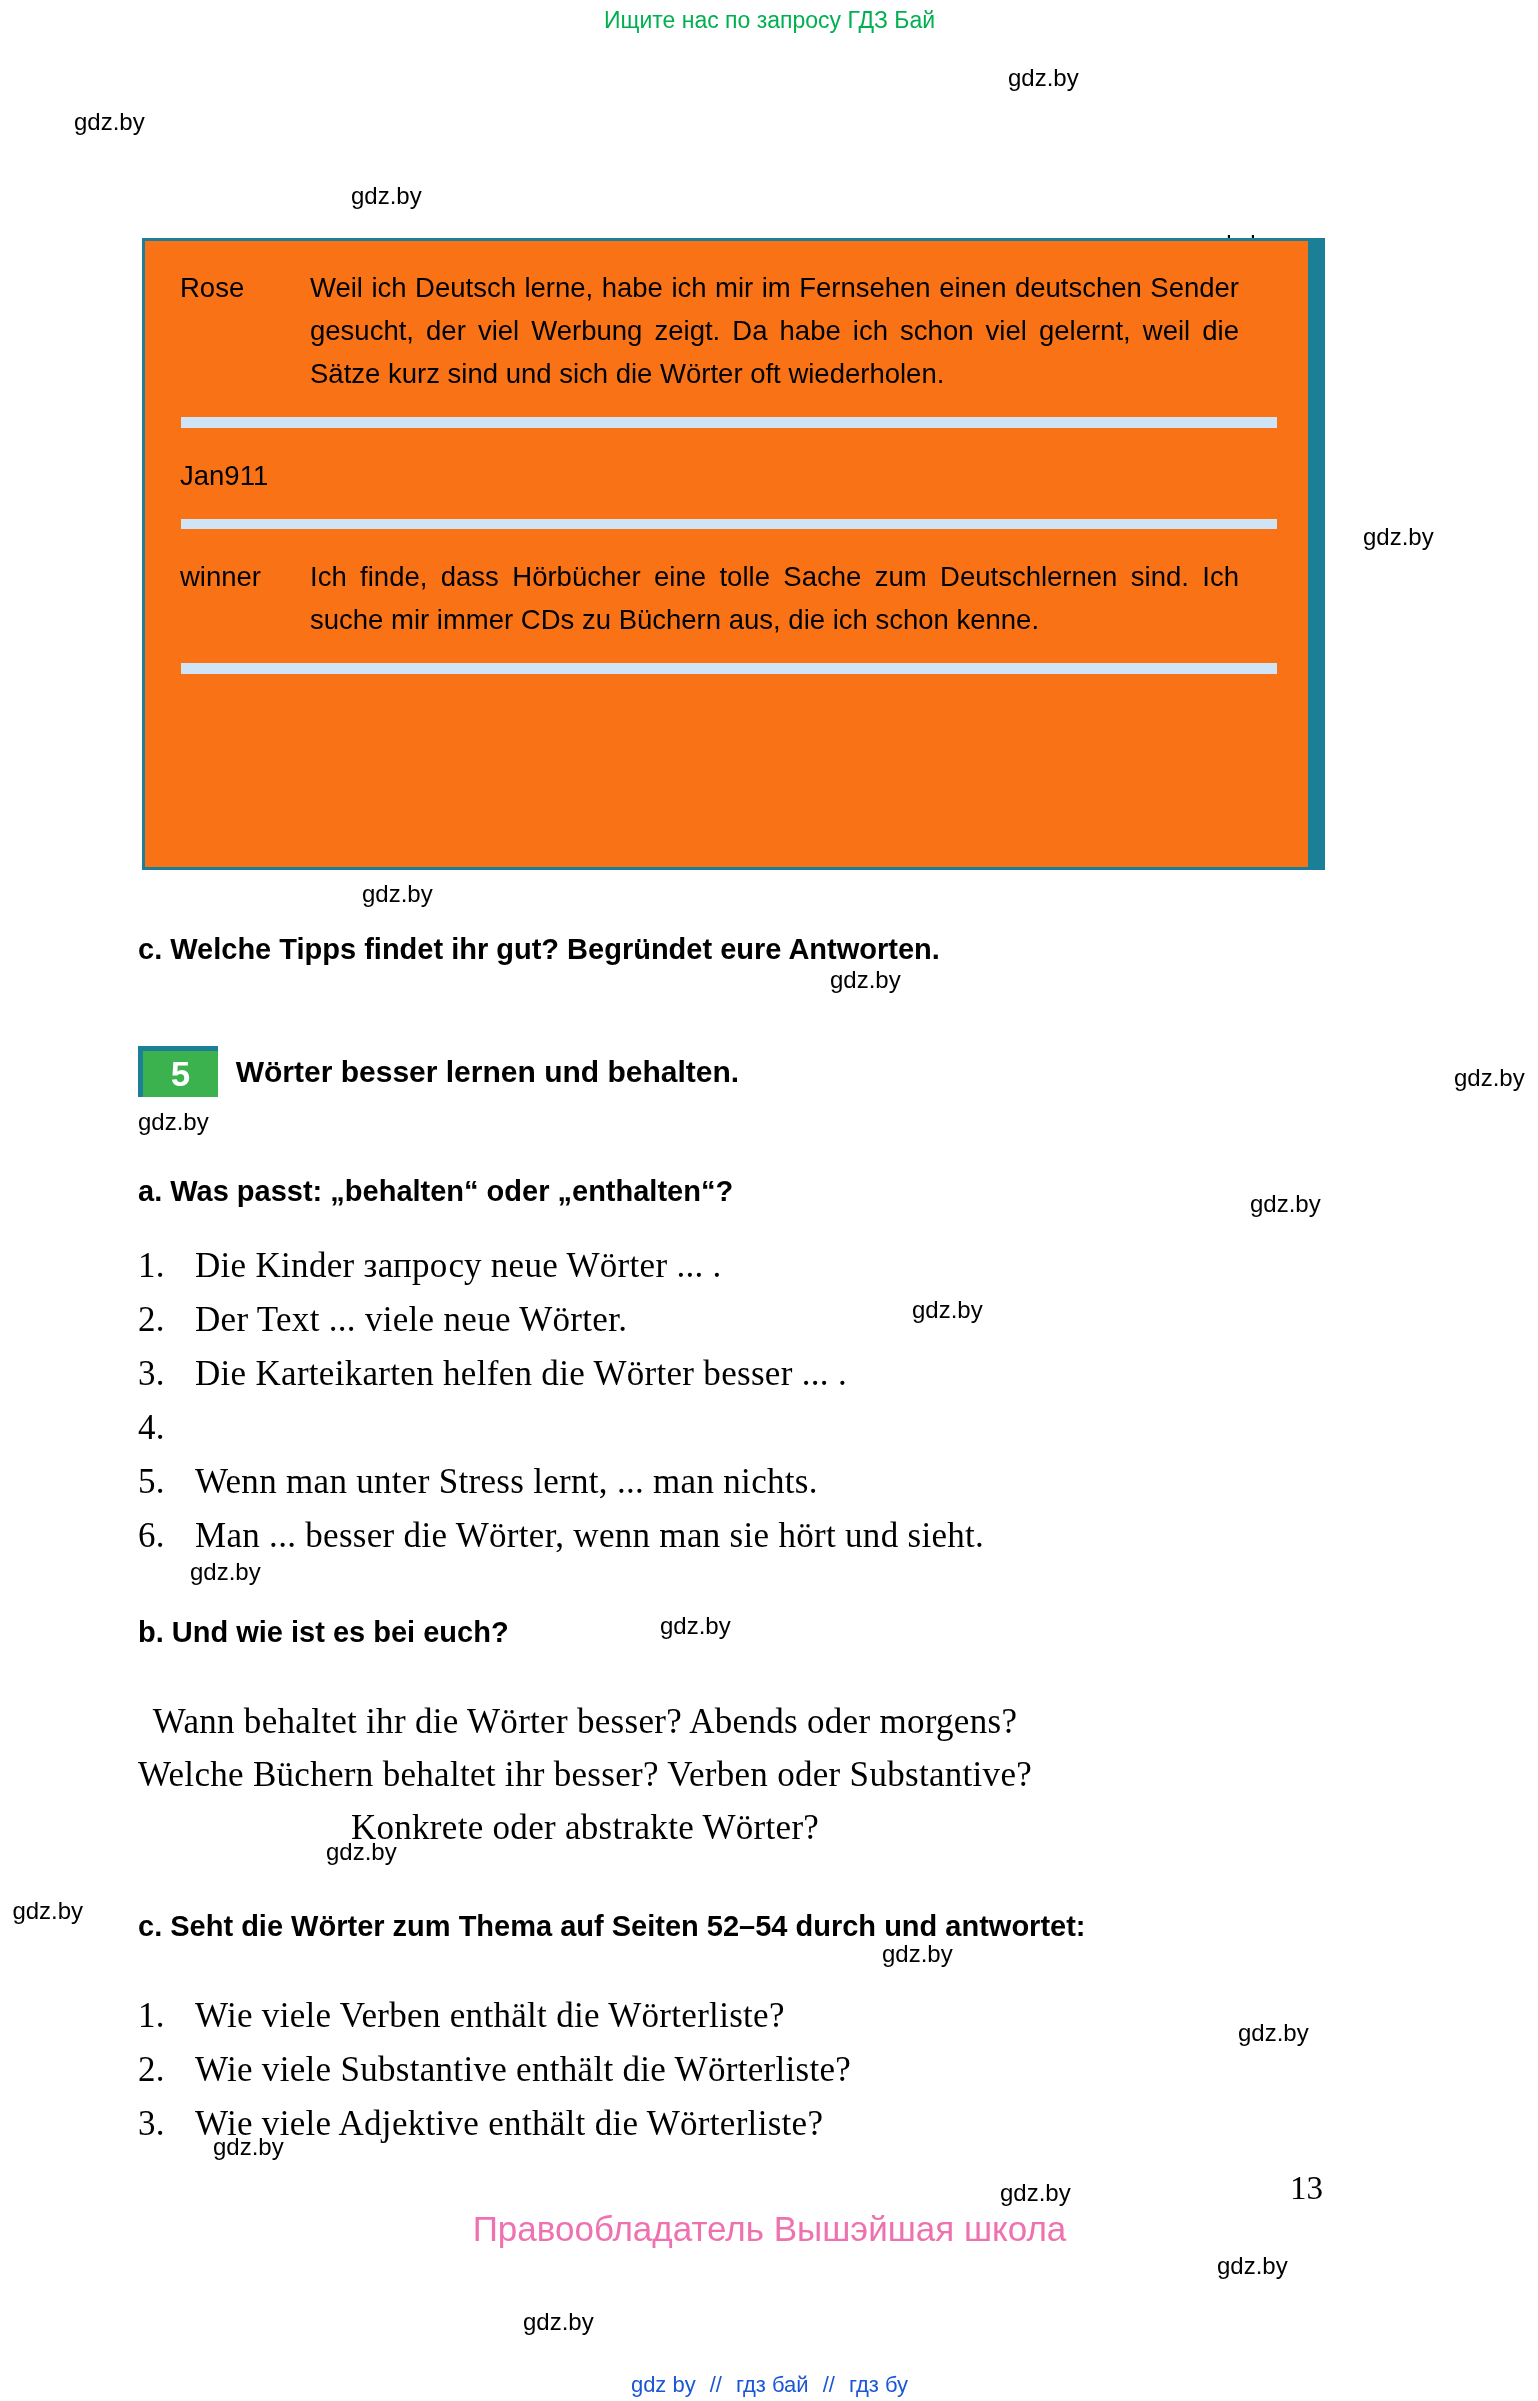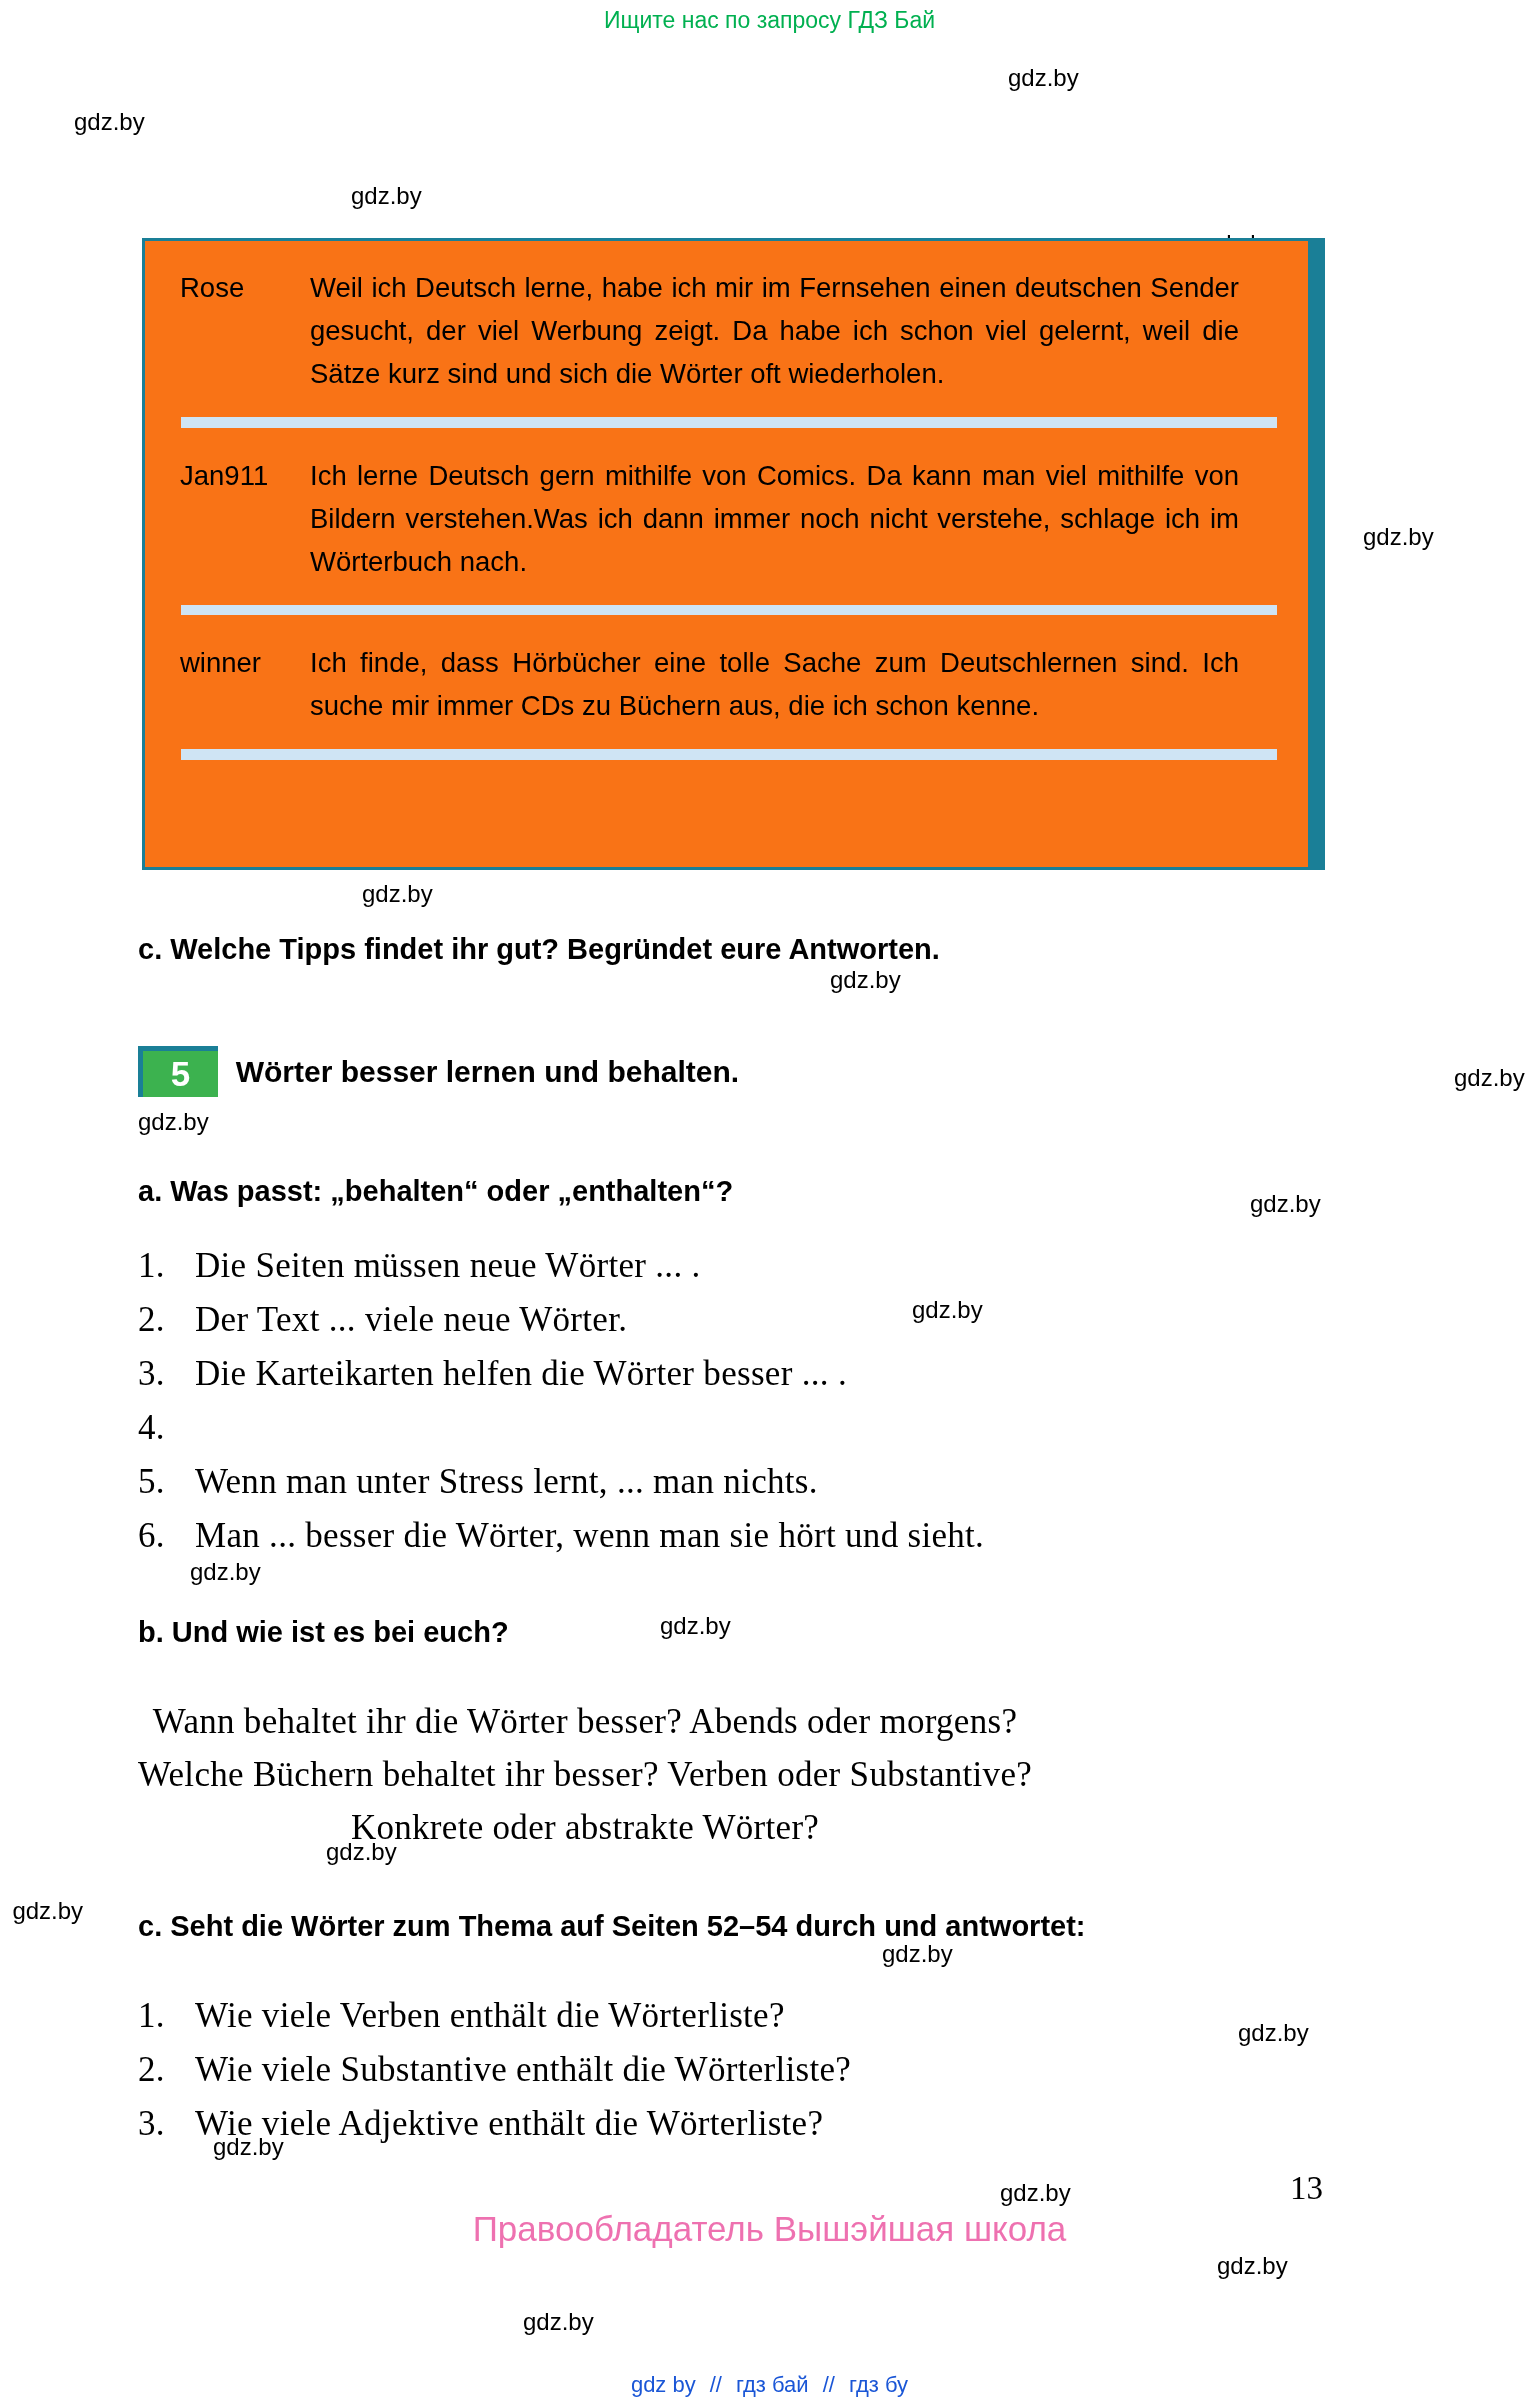--- a/index.html
+++ b/index.html
@@ -111,21 +111,20 @@
   </div>
 
 <div class="forum-box">
   <div class="post">
     <div class="author">Rose</div>
     <div class="ptext">Weil ich Deutsch lerne, habe ich mir im Fernsehen einen deutschen Sender gesucht, der viel Werbung zeigt. Da habe ich schon viel gelernt, weil die Sätze kurz sind und sich die Wörter oft wiederholen.</div>
   </div>
   <div class="sep"></div>
   <div class="post">
     <div class="author">Jan911</div>
-    <div class="ptext">Ich lerne Deutsch gern mithilfe von Comics. Da kann man viel mithilfe von Bildern verstehen.Was ich dann immer noch nicht verstehe, schlage ich im Wörterbuch nach.</div>
   </div>
   <div class="sep"></div>
   <div class="post">
     <div class="author">winner</div>
     <div class="ptext">Ich finde, dass Hörbücher eine tolle Sache zum Deutschlernen sind. Ich suche mir immer CDs zu Büchern aus, die ich schon kenne.</div>
   </div>
   <div class="sep"></div>
 </div>
 
 <div class="hb" style="left:138px; top:933px;">c. Welche Tipps findet ihr gut? Begründet eure Antworten.</div>
@@ -133,21 +132,21 @@
 <div class="task5-row">
   <div class="task5-num">5</div>
   <div class="task5-title">Wörter besser lernen und behalten.</div>
 </div>
 
 <div class="hb" style="left:138px; top:1175px;">a. Was passt: „behalten“ oder „enthalten“?</div>
 
 <div class="list serif" style="left:138px; top:1239px;">
   <div class="li">
     <span class="num">1.</span>
-    <span>Die Seiten müssen neue Wörter ... .</span>
+    <span>Die Kinder запросу neue Wörter ... .</span>
   </div>
   <div class="li">
     <span class="num">2.</span>
     <span>Der Text ... viele neue Wörter.</span>
   </div>
   <div class="li">
     <span class="num">3.</span>
     <span>Die Karteikarten helfen die Wörter besser ... .</span>
   </div>
   <div class="li">

